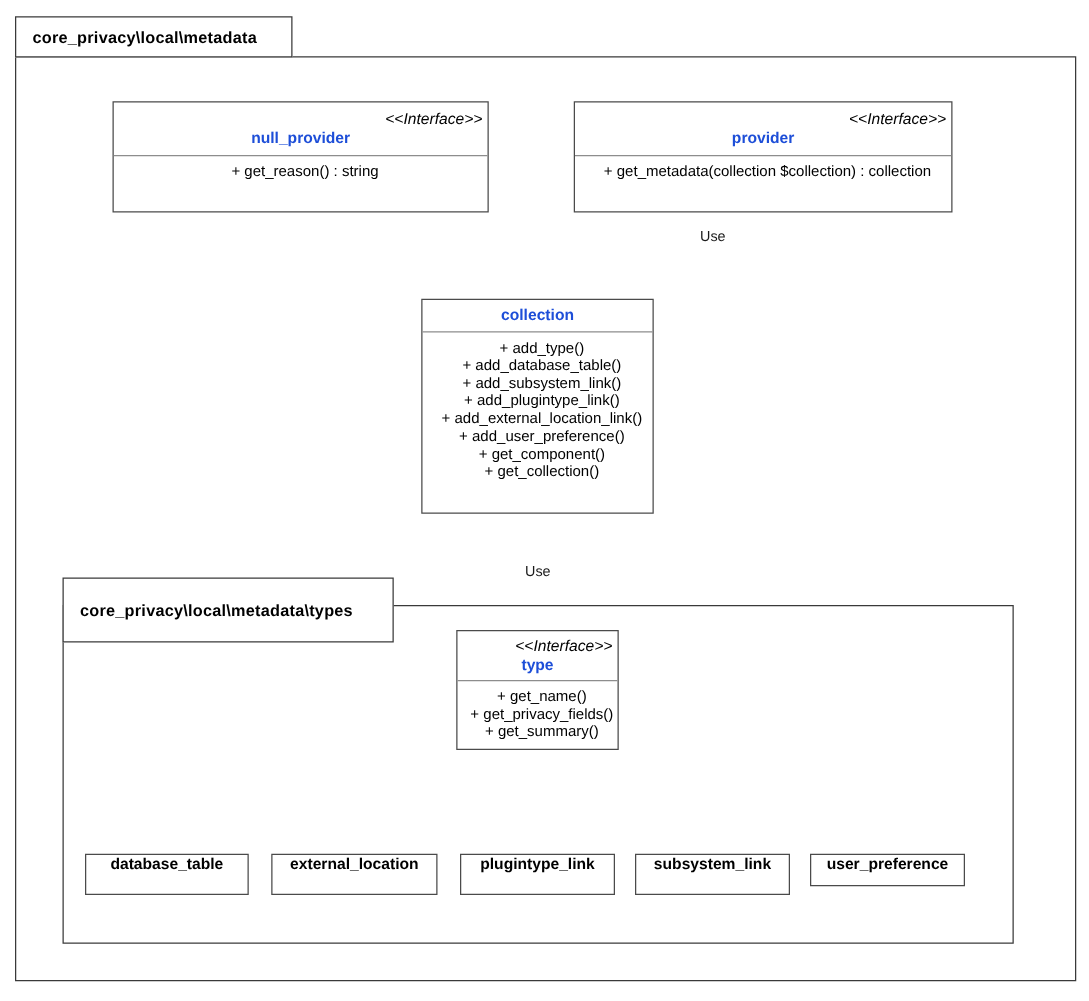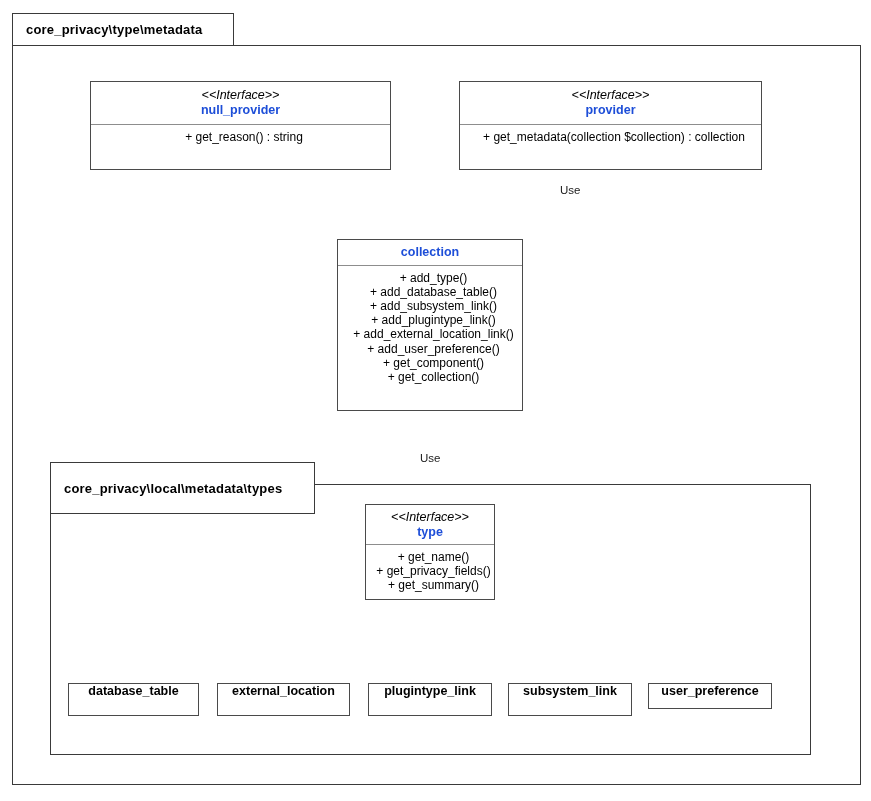--- a/index.html
+++ b/index.html
@@ -65,20 +65,21 @@
   .uml-head {
     padding: 6px 4px 6px 4px;
     text-align: center;
     line-height: 1.18;
   }
   .uml-head .stereo {
     display: block;
     font-size: 12.5px;
     font-style: italic;
     color: #000000;
+    text-align: right;
   }
   .uml-head .cname {
     display: block;
     font-size: 12.5px;
     font-weight: bold;
     color: #1d4ed8;
   }
   .uml-sep {
     height: 1px;
     background: #8d8d8d;
@@ -162,21 +163,21 @@
     <g>
       <path d="M570,684 L464,603" fill="none" stroke="#33a02c" stroke-width="1.3" stroke-dasharray="5,4" marker-end="url(#hollowTri)"></path>
     </g>
     <g>
       <path d="M710,684 L507,592" fill="none" stroke="#33a02c" stroke-width="1.3" stroke-dasharray="5,4" marker-end="url(#hollowTri)"></path>
     </g>
   </svg>
 
   <div class="pkg-body" style="left:12px; top:45px; width:849px; height:740px;"></div>
   <div class="pkg-tab" style="left:12px; top:13px; width:222px; height:33px;">
-    <span class="pkg-label">core_privacy\type\metadata</span>
+    <span class="pkg-label">core_privacy\local\metadata</span>
   </div>
 
   <div class="pkg-body" style="left:50px; top:484px; width:761px; height:271px; z-index:2;"></div>
   <div class="pkg-tab" style="left:50px; top:462px; width:265px; height:52px;">
     <span class="pkg-label">core_privacy\local\metadata\types</span>
   </div>
 
   <div class="uml-box" style="left:90px; top:81px; width:301px; height:89px;">
     <div class="uml-head">
       <span class="stereo">&lt;&lt;Interface&gt;&gt;</span>

